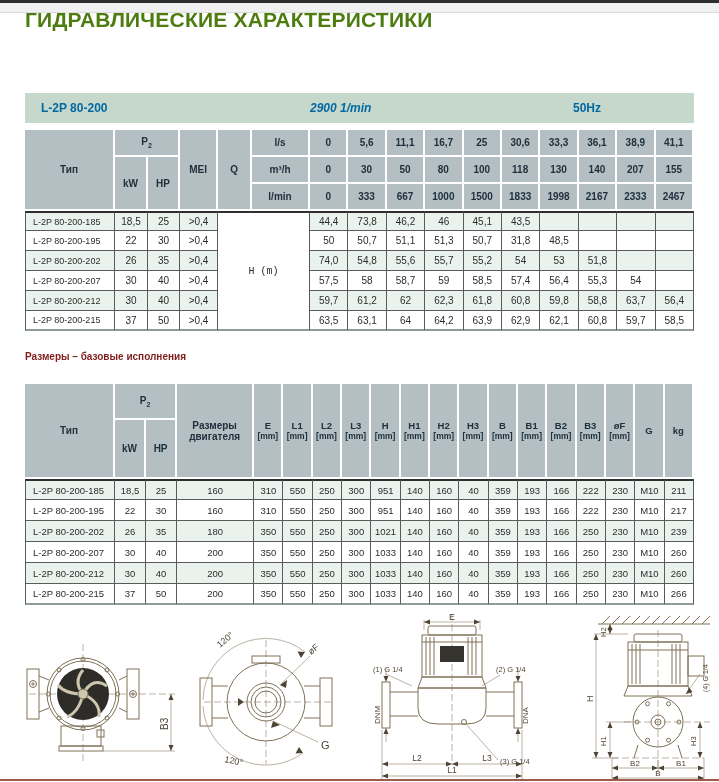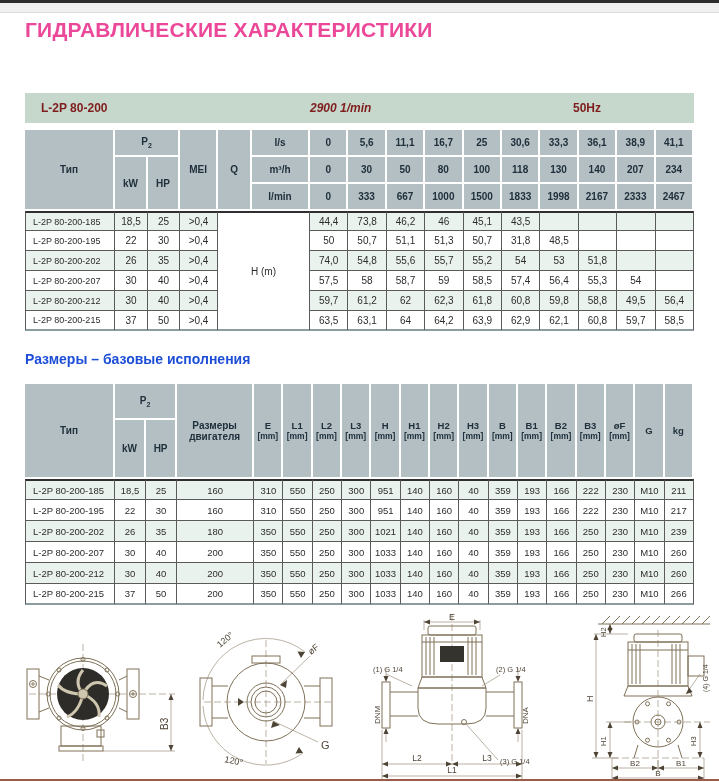--- a/index.html
+++ b/index.html
@@ -1,36 +1,36 @@
 <!DOCTYPE html>
 <html><head>
 <meta charset="utf-8">
 <style>
   html,body{margin:0;padding:0;}
   body{width:719px;height:782px;position:relative;background:#fff;
        font-family:"Liberation Sans","DejaVu Sans",sans-serif;overflow:hidden;}
   .abs{position:absolute;}
   #top-dark{top:0;left:0;width:719px;height:3px;background:#2d2d2d;}
   #top-gray{top:3px;left:0;width:719px;height:9px;background:#f0f0f0;border-bottom:1px solid #dcdcdc;}
-  #page-title{top:18px;left:25px;font-size:21px;font-weight:700;color:#ec4899;letter-spacing:.2px;}
+  #page-title{top:8px;left:25px;font-size:21px;font-weight:700;color:#4d7c0f;letter-spacing:.2px;}
   #band{top:93px;left:25px;width:669px;height:30px;background:#c6d7cc;}
-  #band span{position:absolute;top:8px;font-size:12px;font-weight:700;color:#7f1d1d;}
+  #band span{position:absolute;top:8px;font-size:12px;font-weight:700;color:#0369a1;}
   #band .m{left:16px;} #band .s{left:285px;font-style:italic;} #band .f{left:548px;}
-  #section2-title{top:351px;left:25px;font-size:14px;font-weight:700;color:#1d4ed8;}
+  #section2-title{top:351px;left:25px;font-size:10px;font-weight:700;color:#7f1d1d;}
 
   table{border-collapse:separate;border-spacing:0;table-layout:fixed;width:669px;}
   th{background:#b3bfc3;border-right:2px solid #fff;border-bottom:2px solid #fff;
      color:#20303c;font-weight:700;font-size:10px;text-align:center;vertical-align:middle;padding:0;}
   td{border-right:1px solid #5a5a5a;border-bottom:1px solid #5a5a5a;font-size:10px;color:#2c2c2c;
      text-align:center;vertical-align:middle;padding:0;background:#fff;}
   td.typ{border-left:1px solid #5a5a5a;text-align:left;padding-left:7px;font-size:9px;}
   tbody tr:first-child td{border-top:2px solid #2f2f2f;}
   tbody tr:last-child td{border-bottom:2px solid #8d9c9c;}
   tbody tr:nth-child(odd) td{background:#eaf2ed;}
-  td.hm{background:#fff !important;font-size:10px;border-bottom:2px solid #8d9c9c;}
+  td.hm{background:#fff !important;font-size:10px;border-bottom:2px solid #8d9c9c;font-family:Liberation Mono, monospace;}
   sub{font-size:7px;}
   #t1-wrap{top:130px;left:25px;}
   #t2-wrap{top:384px;left:25px;}
   #t1 thead tr{height:27px;} #t1 tbody tr{height:20px;}
   #t2 thead tr:first-child{height:36px;} #t2 thead tr:last-child{height:59px;}
   #t2 tbody tr{height:21px;} #t2 td{font-size:9.5px;}
   #t2 th .dn{font-size:9.5px;} #t2 th .du{font-size:8.5px;}
 
   #drawings{top:610px;left:0;width:719px;height:170px;}
   svg{position:absolute;}
@@ -100,21 +100,21 @@
           <th>m³/h</th>
           <th>0</th>
           <th>30</th>
           <th>50</th>
           <th>80</th>
           <th>100</th>
           <th>118</th>
           <th>130</th>
           <th>140</th>
           <th>207</th>
-          <th>234</th>
+          <th>155</th>
         </tr>
         <tr>
           <th>l/min</th>
           <th>0</th>
           <th>333</th>
           <th>667</th>
           <th>1000</th>
           <th>1500</th>
           <th>1833</th>
           <th>1998</th>
@@ -195,21 +195,21 @@
           <td>40</td>
           <td>&gt;0,4</td>
           <td>59,7</td>
           <td>61,2</td>
           <td>62</td>
           <td>62,3</td>
           <td>61,8</td>
           <td>60,8</td>
           <td>59,8</td>
           <td>58,8</td>
-          <td>49,5</td>
+          <td>63,7</td>
           <td>56,4</td>
         </tr>
         <tr>
           <td class="typ">L-2P 80-200-215</td>
           <td>37</td>
           <td>50</td>
           <td>&gt;0,4</td>
           <td>63,5</td>
           <td>63,1</td>
           <td>64</td>

